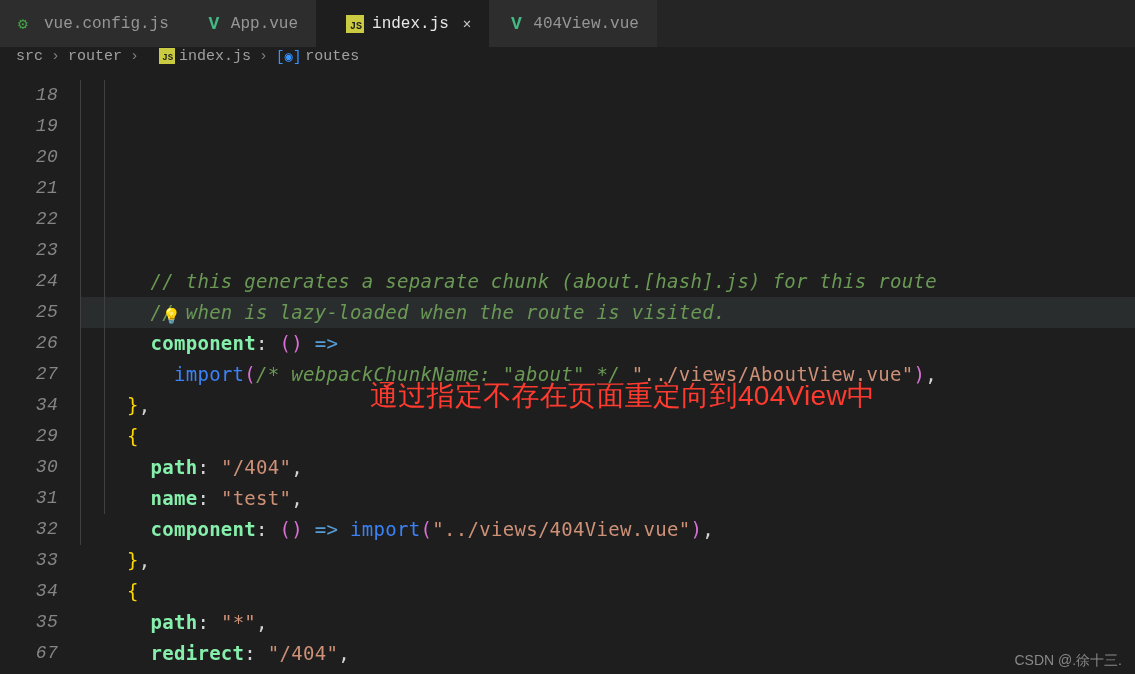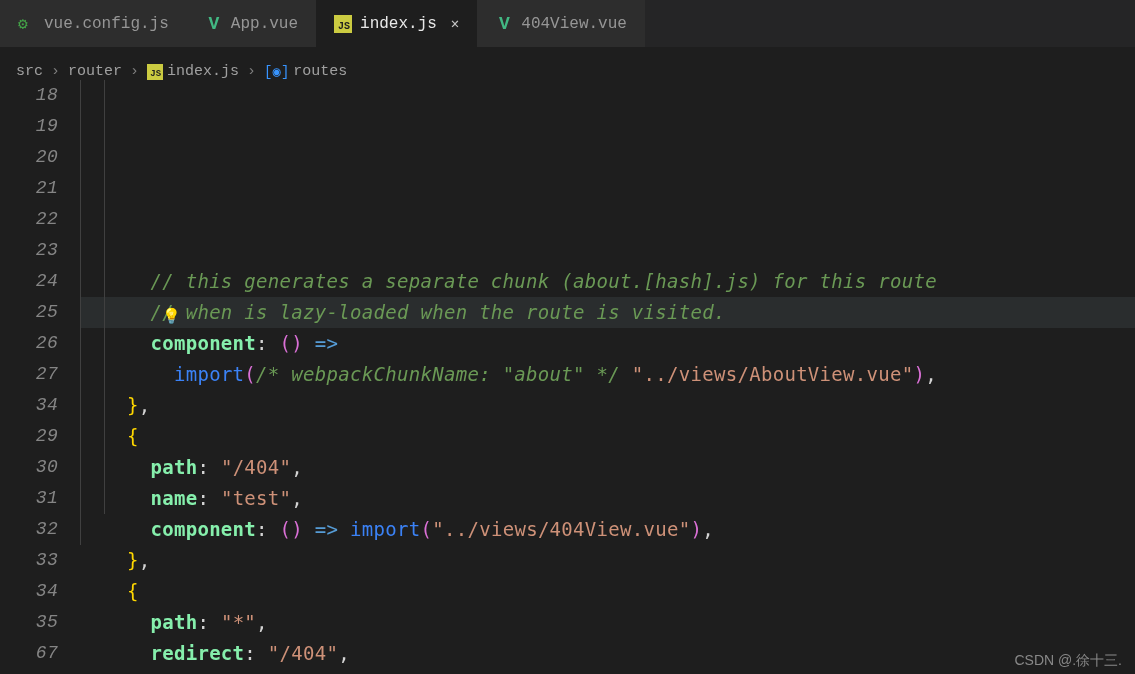--- a/index.html
+++ b/index.html
@@ -41,38 +41,39 @@
     .icon-js {
       display: inline-flex;
       width: 18px; height: 18px;
       background: #cbcb41;
       color: #1e1e1e;
       font-size: 10px;
       font-weight: bold;
       align-items: flex-end;
       justify-content: flex-end;
       padding: 1px 2px;
+      margin-left: 12px;
     }
     .icon-vue {
       color: #42b883;
       font-weight: bold;
       font-size: 18px;
       width: 18px;
       display: inline-block;
       text-align: center;
     }
     .icon-config {
       color: #43a047;
       font-size: 16px;
       width: 18px;
       display: inline-block;
     }
     .breadcrumb {
       display: flex;
-      align-items: flex-end;
+      align-items: flex-start;
       height: 32px;
       padding: 0 16px;
       background: #1e1e1e;
       color: #a0a0a0;
       font-size: 15px;
       gap: 4px;
     }
     .breadcrumb .sep { color: #808080; margin: 0 4px; }
     .bc-icon-routes { color: #3794ff; font-size: 14px; }
     .editor {
@@ -220,16 +221,17 @@
 <span class="code-line">    <span class="c-paren3">{</span></span>
 <span class="code-line">      <span class="c-prop">path</span><span class="c-punc">: </span><span class="c-string">"*"</span><span class="c-punc">,</span></span>
 <span class="code-line">      <span class="c-prop">redirect</span><span class="c-punc">: </span><span class="c-string">"/404"</span><span class="c-punc">,</span></span>
 <span class="code-line">    <span class="c-paren3">}</span><span class="c-punc">,</span></span>
 
 <span class="code-line"></span>
 
 
 </pre>
 
+    <div class="annotation" style="top:300px;left:290px">通过指定不存在页面重定向到404View中</div>
   </div>
 </div>
 
 <div class="watermark">CSDN @.徐十三.</div>
 
 </body></html>

